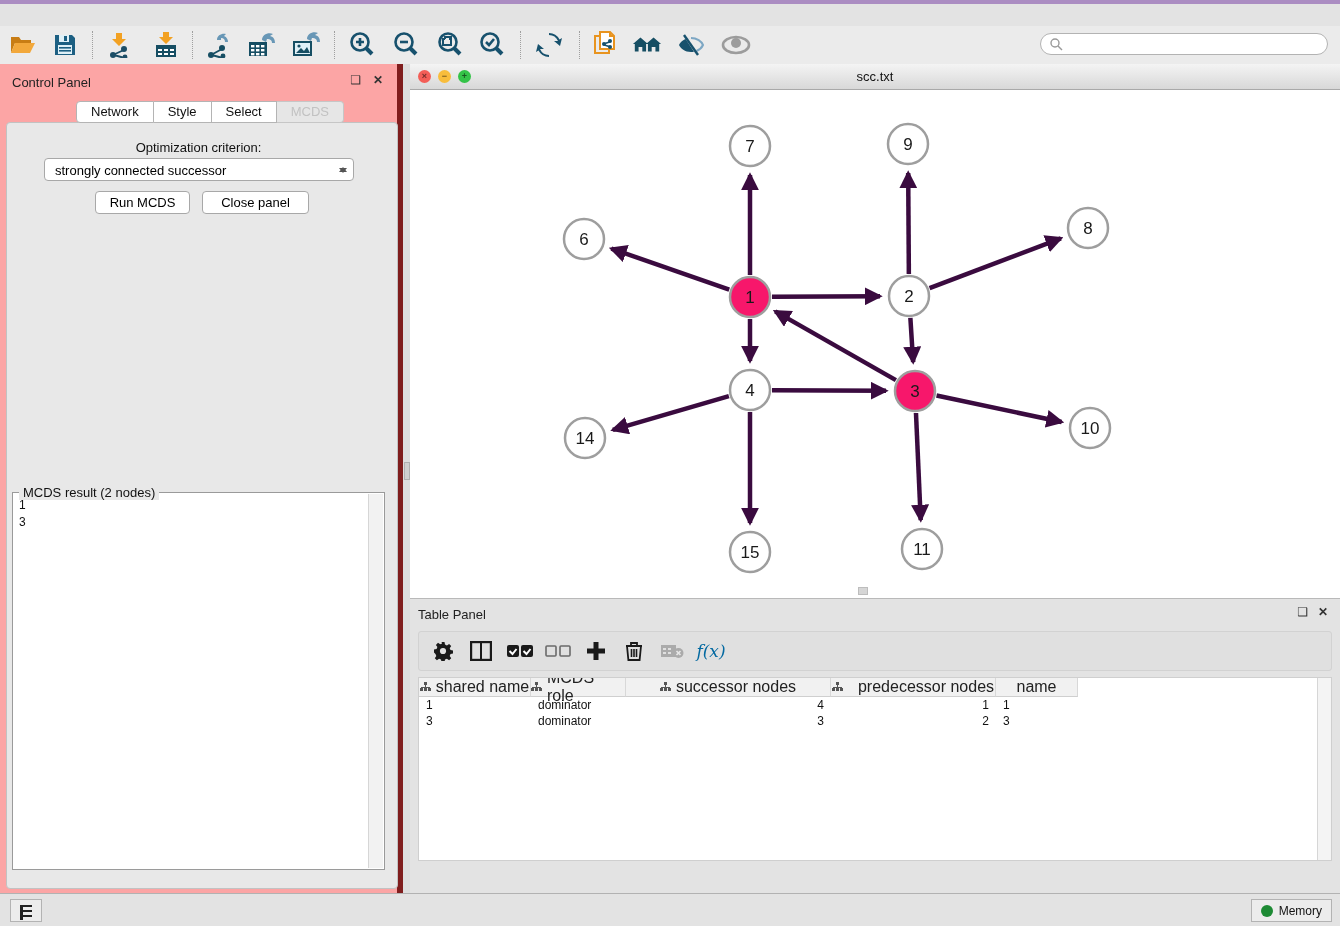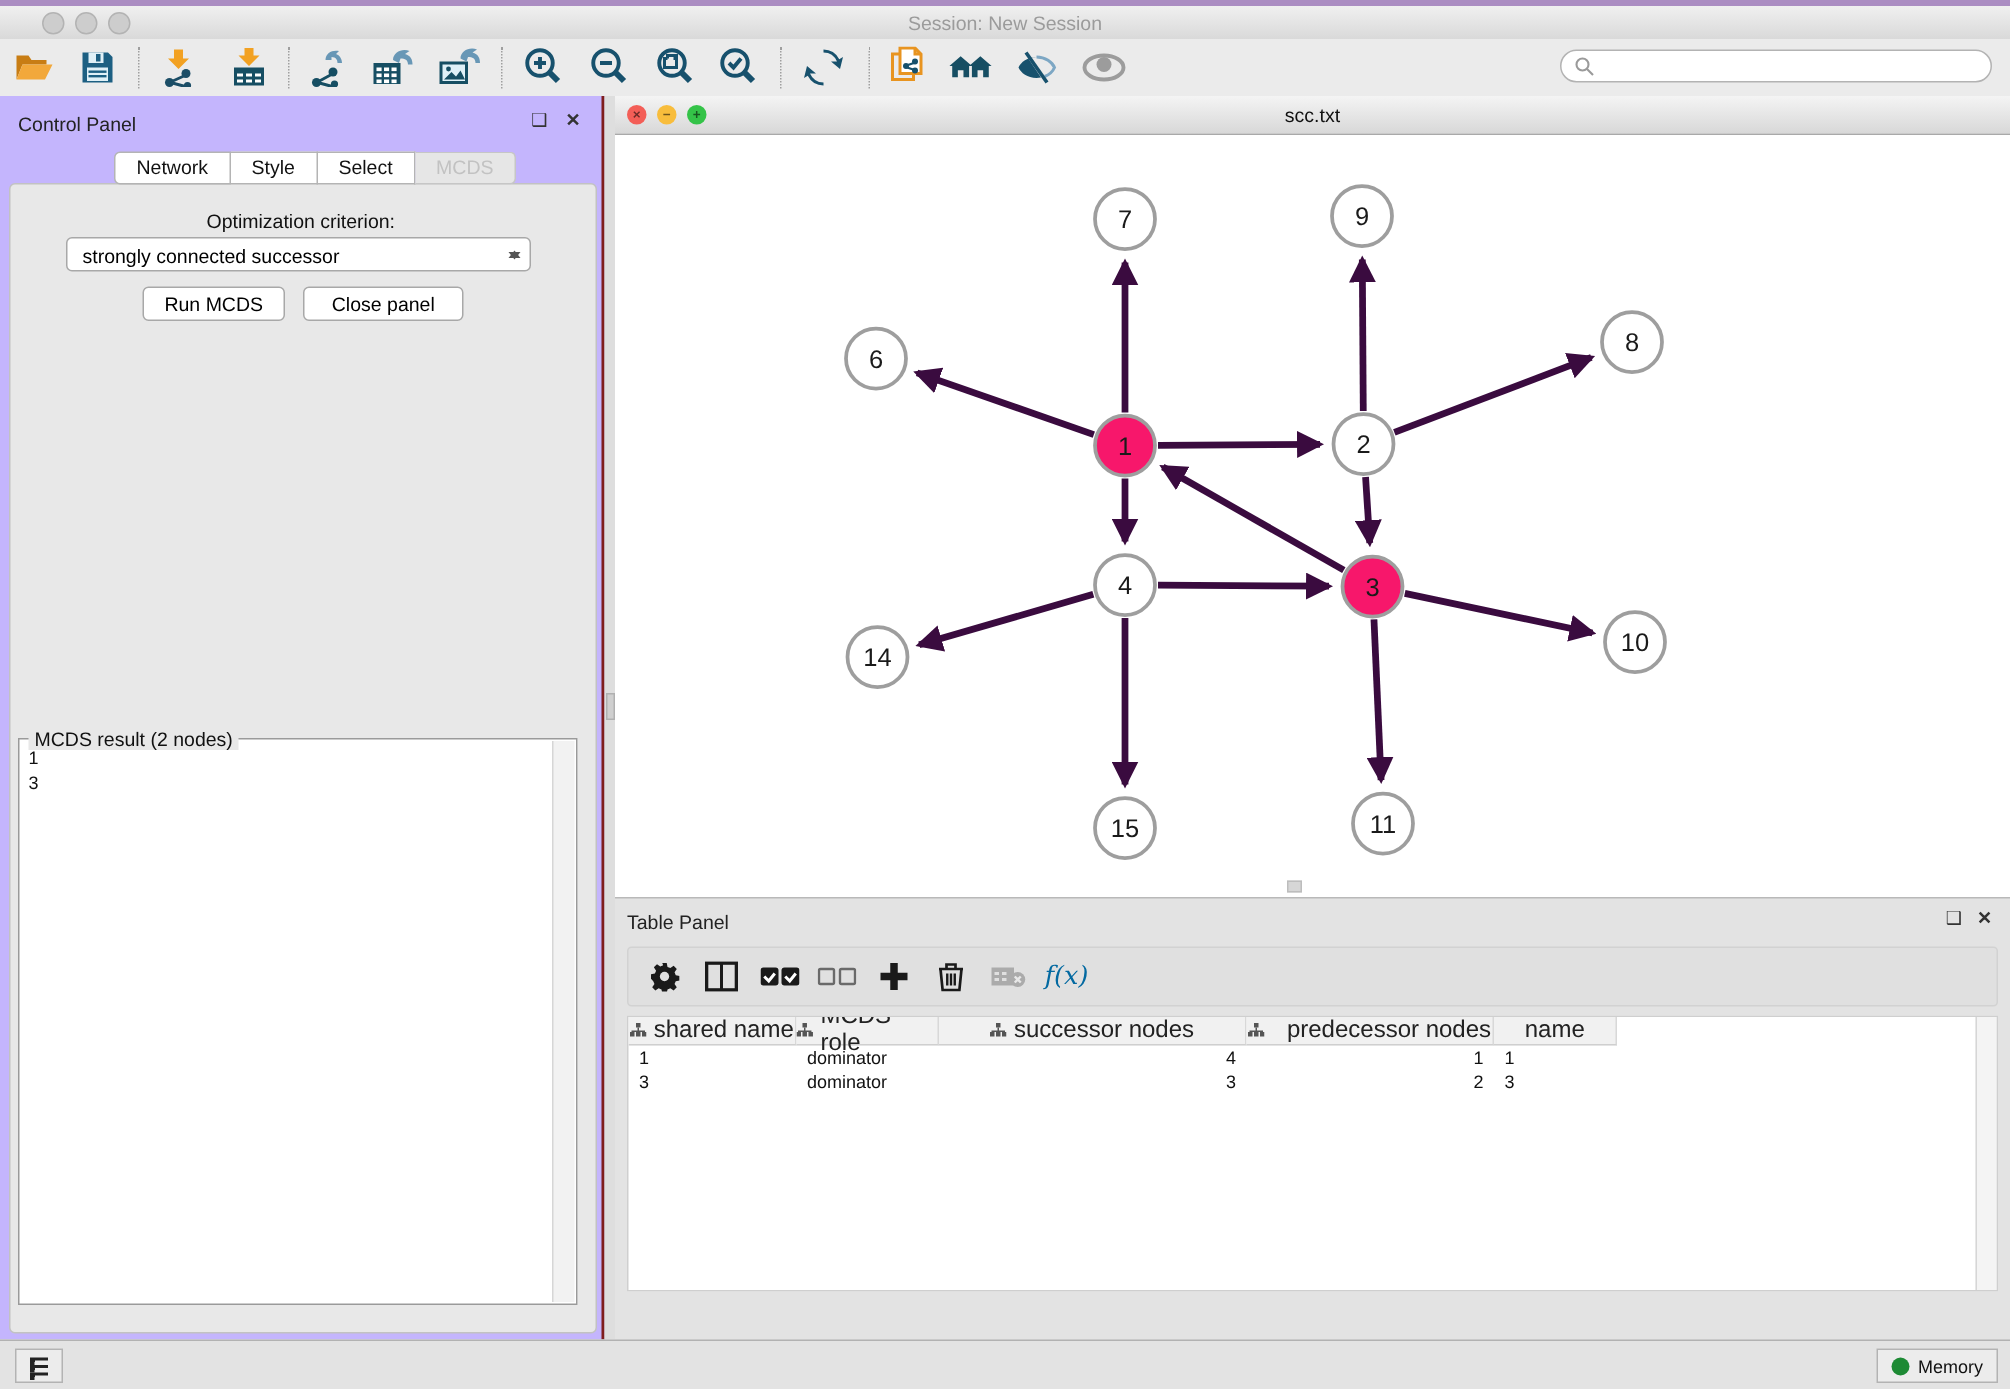--- a/index.html
+++ b/index.html
@@ -10,21 +10,21 @@
   .titlebar{left:0;top:0;width:1340px;height:22px;background:linear-gradient(#f0f0f0,#d9d9d9);border-bottom:1px solid #b6b6b6;}
   .tl-dot{width:13px;height:13px;border-radius:50%;background:#cdcdcd;border:1px solid #b3b3b3;top:4px;}
   .title-text{width:100%;text-align:center;top:4px;font-size:13px;color:#9b9b9b;}
   
   .toolbar{left:0;top:22px;width:1340px;height:38px;background:#ebebeb;border-bottom:1px solid #c9c9c9;}
   .tb-icon{top:5px;width:30px;height:28px;display:flex;align-items:center;justify-content:center;cursor:pointer;}
   .tb-sep{top:5px;width:0;height:28px;border-left:1px dotted #9f9f9f;}
   .searchbox{right:12px;top:7px;width:288px;height:22px;background:#fff;border:1px solid #b3b3b3;border-radius:12px;display:flex;align-items:center;padding-left:8px;box-sizing:border-box;}
   .searchbox input{border:none;outline:none;font-size:12px;flex:1;background:transparent;}
   
-  .cp{left:0;top:60px;width:403px;height:829px;background:#c4b5fd;border-right:2px solid #7f1d1d;box-sizing:border-box;}
+  .cp{left:0;top:60px;width:403px;height:829px;background:#fca5a5;border-right:6px solid #7f1d1d;box-sizing:border-box;}
   .panel-title{font-size:13px;color:#222;}
   .mini-btn{font-size:12px;color:#333;cursor:pointer;line-height:12px;}
   .cp-content{left:6px;top:58px;width:390px;height:765px;border:1px solid #c2c2c2;border-radius:4px;background:#e8e8e8;}
   .tabbar{display:flex;}
   .tab{height:20px;line-height:20px;padding:0 14px;font-size:13px;background:#fff;border:1px solid #b4b4b4;border-left:none;color:#111;cursor:pointer;white-space:nowrap;}
   .tab:first-child{border-left:1px solid #b4b4b4;border-radius:4px 0 0 4px;}
   .tab:last-child{border-radius:0 4px 4px 0;}
   .tab.sel{background:#e6e6e6;color:#c2c2c2;border-color:#c6c6c6;}
   .opt-label{width:100%;text-align:center;font-size:13px;color:#111;}
   .dropdown{left:44px;top:94px;width:310px;height:23px;background:#fff;border:1px solid #a8a8a8;border-radius:4px;font-size:13px;line-height:23px;padding-left:10px;box-sizing:border-box;cursor:pointer;}
@@ -63,26 +63,20 @@
   .listicon div{height:2px;background:#222;border-left:3px dotted #222;}
   .fx{font-family:"DejaVu Serif",serif;font-style:italic;font-size:17px;color:#0369a1;}
   .memdot{width:12px;height:12px;border-radius:50%;background:#1d8a34;}
   svg{display:block;}
 </style>
 </head>
 <body>
 
 <div class="abs win">
 
-  <div class="abs titlebar">
-    <div class="abs tl-dot" style="left:28px"></div>
-    <div class="abs tl-dot" style="left:50px"></div>
-    <div class="abs tl-dot" style="left:72px"></div>
-    <div class="abs title-text">Session: New Session</div>
-  </div>
 
   <div class="abs toolbar">
     <div class="abs tb-icon" style="left:8px">
       <svg width="26" height="22" viewBox="0 0 26 22">
           <path fill="#c87d14" d="M1 3h8l2 3h10v3H5L1 19z"></path>
           <path fill="#f2a83b" d="M5 9h20l-5 10H1z"></path>
         </svg>
     </div>
     <div class="abs tb-icon" style="left:50px">
       <svg width="22" height="22" viewBox="0 0 22 22">

